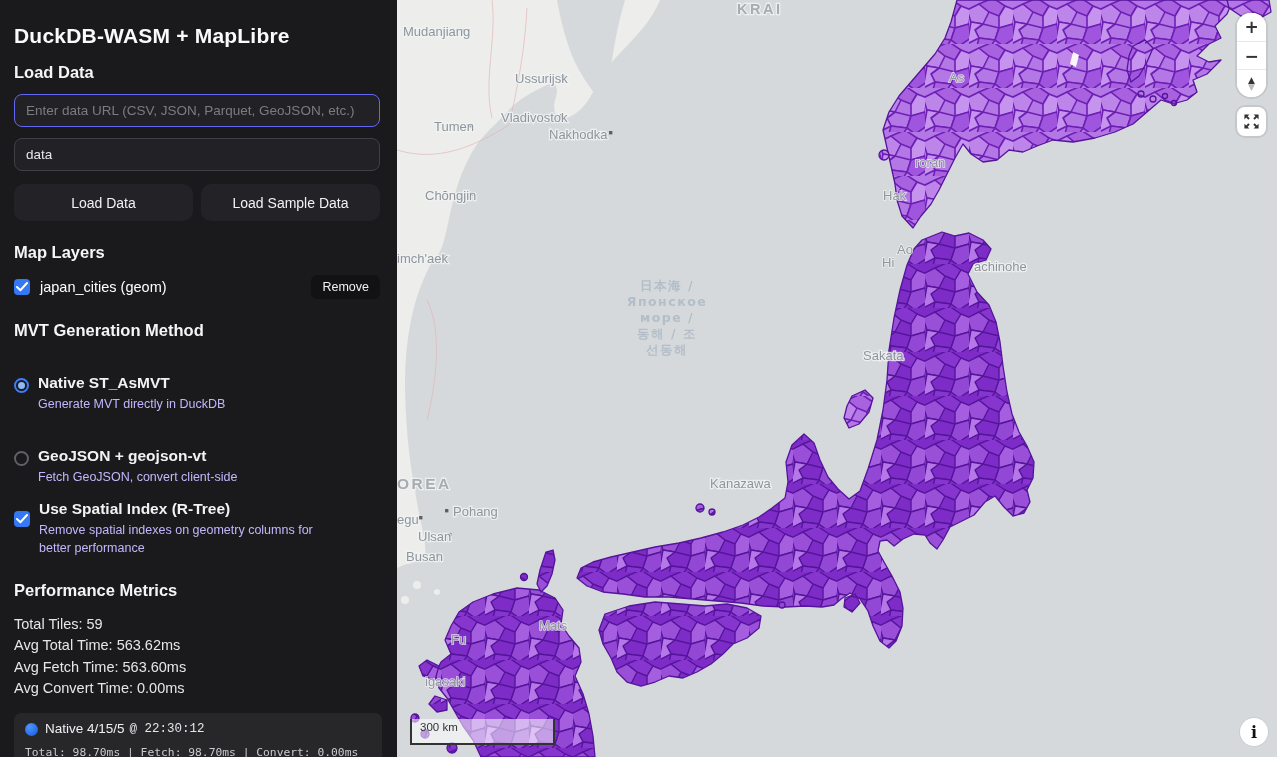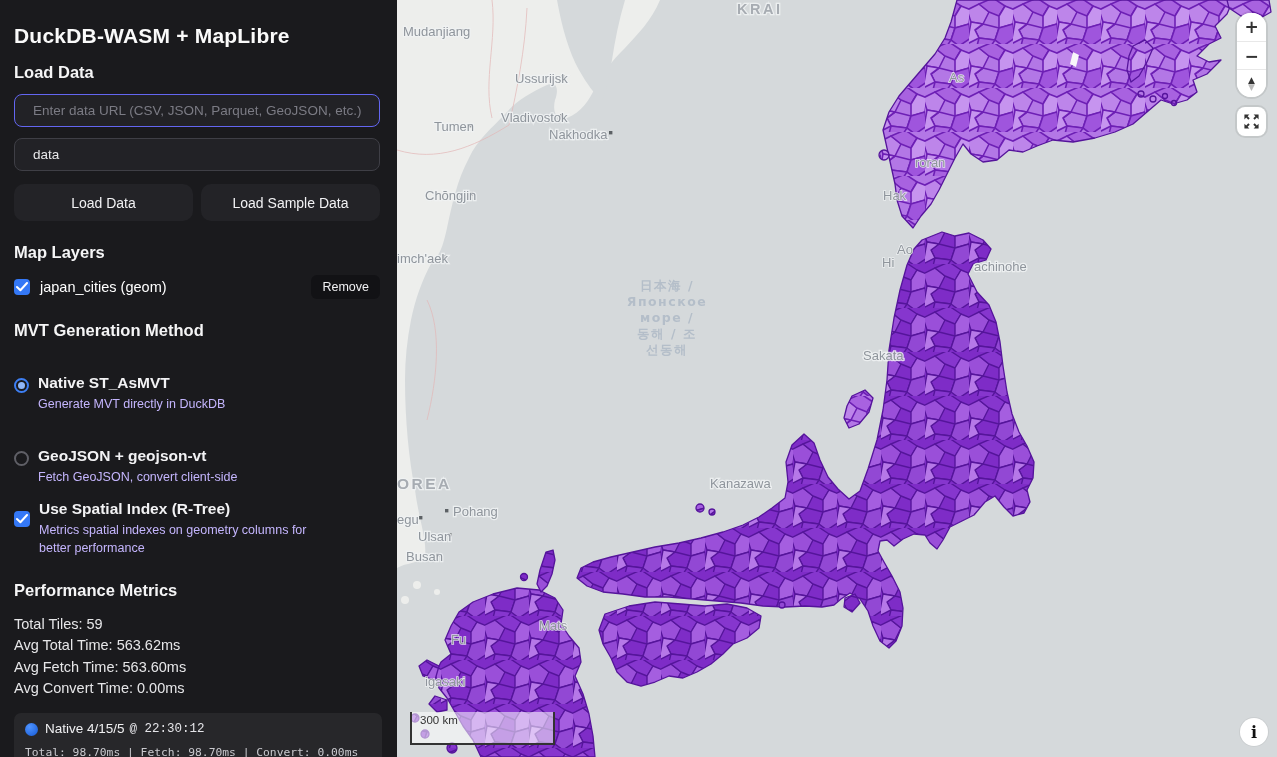--- a/index.html
+++ b/index.html
@@ -8,21 +8,21 @@
   .app { display:flex; width:1277px; height:757px; }
 
   
   .sidebar { width:397px; min-width:397px; height:757px; background:#1a1a1d; color:#ececee;
              padding:24px 16px 0 14px; overflow:hidden; position:relative; }
   .app-title { font-size:21px; font-weight:700; color:#fafafa; letter-spacing:.2px; }
   .h2 { font-size:16.5px; font-weight:700; color:#f5f5f6; }
   .mt-title { margin-top:15px; }
 
   .text-input { width:366px; height:33px; background:#222226; border:1px solid #3f3f46;
-                border-radius:8px; color:#e8e8ea; font-size:13.5px; padding:0 18px;
+                border-radius:8px; color:#e8e8ea; font-size:13.5px; padding:0 11px;
                 font-family:"Liberation Sans", sans-serif; display:block; }
   .text-input::placeholder { color:#7b7b84; }
   .url-input { border:1.5px solid #6366f1; margin-top:12px; }
   .name-input { margin-top:11px; }
 
   .btn-row { display:flex; gap:8px; margin-top:13px; width:366px; }
   .btn { flex:1; height:37px; background:#232327; border:none; border-radius:10px;
          color:#f2f2f4; font-size:14px; font-weight:500; cursor:pointer;
          font-family:"Liberation Sans", sans-serif; }
 
@@ -69,21 +69,21 @@
               font-family:"DejaVu Sans", sans-serif; }
   .ctrl-btn + .ctrl-btn { border-top:1px solid #e8e8e8; }
   .pitch-icon { display:flex; flex-direction:column; line-height:7px; font-size:9px; }
   .pitch-icon .up { color:#333; } .pitch-icon .down { color:#bbb; }
   .fullscreen-btn { position:absolute; top:107px; right:11px; width:29px; height:29px; background:#fff;
                     border:none; border-radius:8px; box-shadow:0 0 0 2px rgba(0,0,0,.08);
                     display:flex; align-items:center; justify-content:center; cursor:pointer; }
   .attrib-btn { position:absolute; bottom:11px; right:9px; width:28px; height:28px; border-radius:50%;
                 background:#fff; border:none; box-shadow:0 0 0 1px rgba(0,0,0,.05); cursor:pointer;
                 font-weight:700; font-size:16px; color:#111; font-family:"DejaVu Serif", serif; }
-  .scale-bar { position:absolute; left:13px; bottom:12px; width:145px; height:33px;
+  .scale-bar { position:absolute; left:13px; bottom:12px; width:145px; height:26px;
                background:rgba(255,255,255,.55); border:2px solid #333; border-top:none;
                font-size:11.5px; color:#333; padding:2px 0 0 8px; }
 </style>
 </head>
 <body>
 
 <div class="app">
 
   <div class="sidebar">
     <div class="app-title">DuckDB-WASM + MapLibre</div>
@@ -124,21 +124,21 @@
     </div>
 
     <div class="option" style="margin-top:14px;">
       <div class="checkbox" style="margin-top:11px;">
         <svg width="12" height="10" viewBox="0 0 12 10">
           <path d="M1,5 L4.4,8.2 L11,1" stroke="#fff" stroke-width="2" fill="none" stroke-linecap="round" stroke-linejoin="round"></path>
         </svg>
       </div>
       <div class="option-text">
         <div class="option-title">Use Spatial Index (R-Tree)</div>
-        <div class="option-desc">Metrics spatial indexes on geometry columns for better performance</div>
+        <div class="option-desc">Remove spatial indexes on geometry columns for better performance</div>
       </div>
     </div>
 
     <div class="h2" style="margin-top:23px;">Performance Metrics</div>
     <div class="metrics">
       <div>Total Tiles: 59</div>
       <div>Avg Total Time: 563.62ms</div>
       <div>Avg Fetch Time: 563.60ms</div>
       <div>Avg Convert Time: 0.00ms</div>
     </div>

